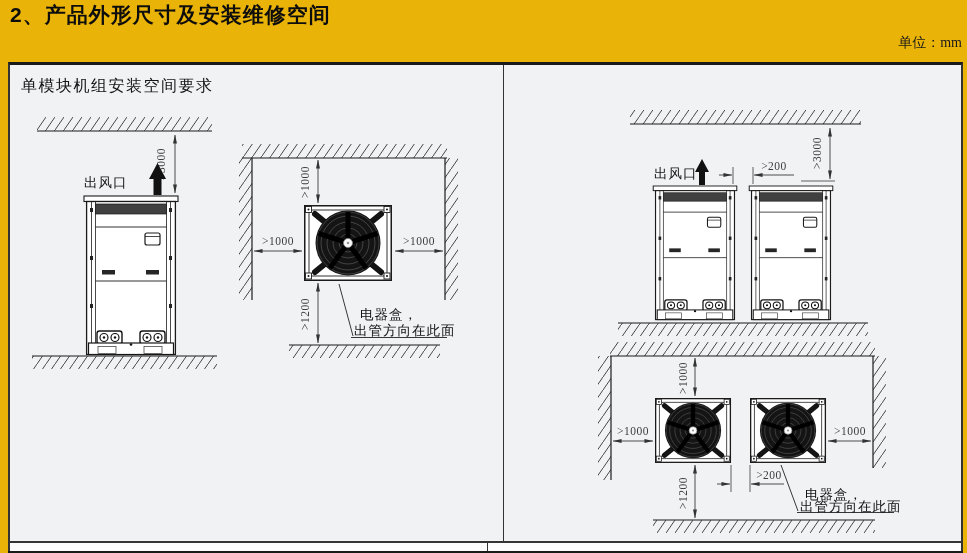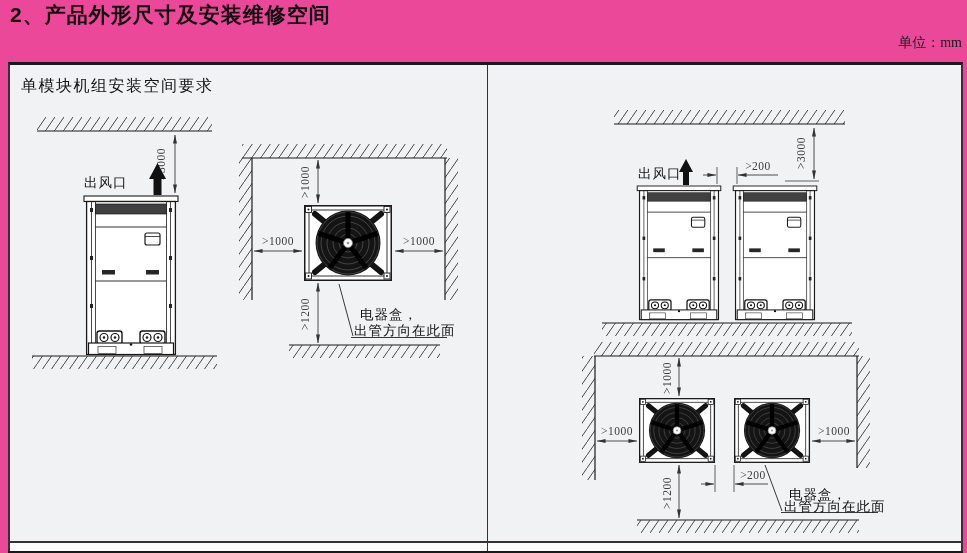--- a/index.html
+++ b/index.html
@@ -1,26 +1,26 @@
 <!DOCTYPE html>
 <html><head>
 <meta charset="utf-8">
 <style>
   html,body{margin:0;padding:0;background:#fff;}
-  .page{position:relative;width:967px;height:553px;background:#ec4899;overflow:hidden;
+  .page{position:relative;width:967px;height:553px;background:#eab308;overflow:hidden;
         font-family:"Liberation Sans",sans-serif;}
   .title{position:absolute;left:10px;top:1px;font-size:21px;font-weight:700;color:#0d0d0d;
          letter-spacing:1px;font-family:"Liberation Sans",sans-serif;}
   .unit-note{position:absolute;right:5px;top:34px;font-size:14px;color:#1a1a1a;
              font-family:"Liberation Serif",serif;}
   .spec-table{position:absolute;left:8px;top:62px;width:955px;height:481px;box-sizing:border-box;
               background:#f1f2f4;border-top:3px solid #1a1a1a;border-left:2px solid #333;
               border-right:2px solid #333;border-bottom:2px solid #333;display:flex;}
   .panel{position:relative;height:100%;}
-  .panel-left{width:477px;border-right:1px solid #333;box-sizing:content-box;}
+  .panel-left{width:477px;border-right:1px solid #333;box-sizing:content-box;padding-left:16px;}
   .panel-right{flex:1;}
   .panel-header{position:absolute;left:11px;top:11px;font-size:16px;color:#141414;
                 letter-spacing:1.5px;font-family:"Liberation Serif",serif;z-index:2;}
   .diagram{position:absolute;left:0;top:0;}
   .next-row{position:absolute;left:8px;top:543px;width:955px;height:8px;box-sizing:border-box;
             border-left:2px solid #333;border-right:2px solid #333;background:#fcfcfc;}
   .next-row-divider{position:absolute;left:477px;top:0;width:1px;height:100%;background:#333;}
   .next-row-line{position:absolute;left:8px;top:551px;width:955px;height:2px;background:#1a1a1a;}
   
   .ln{stroke:#1b1b1b;stroke-width:1.2;fill:none;}

